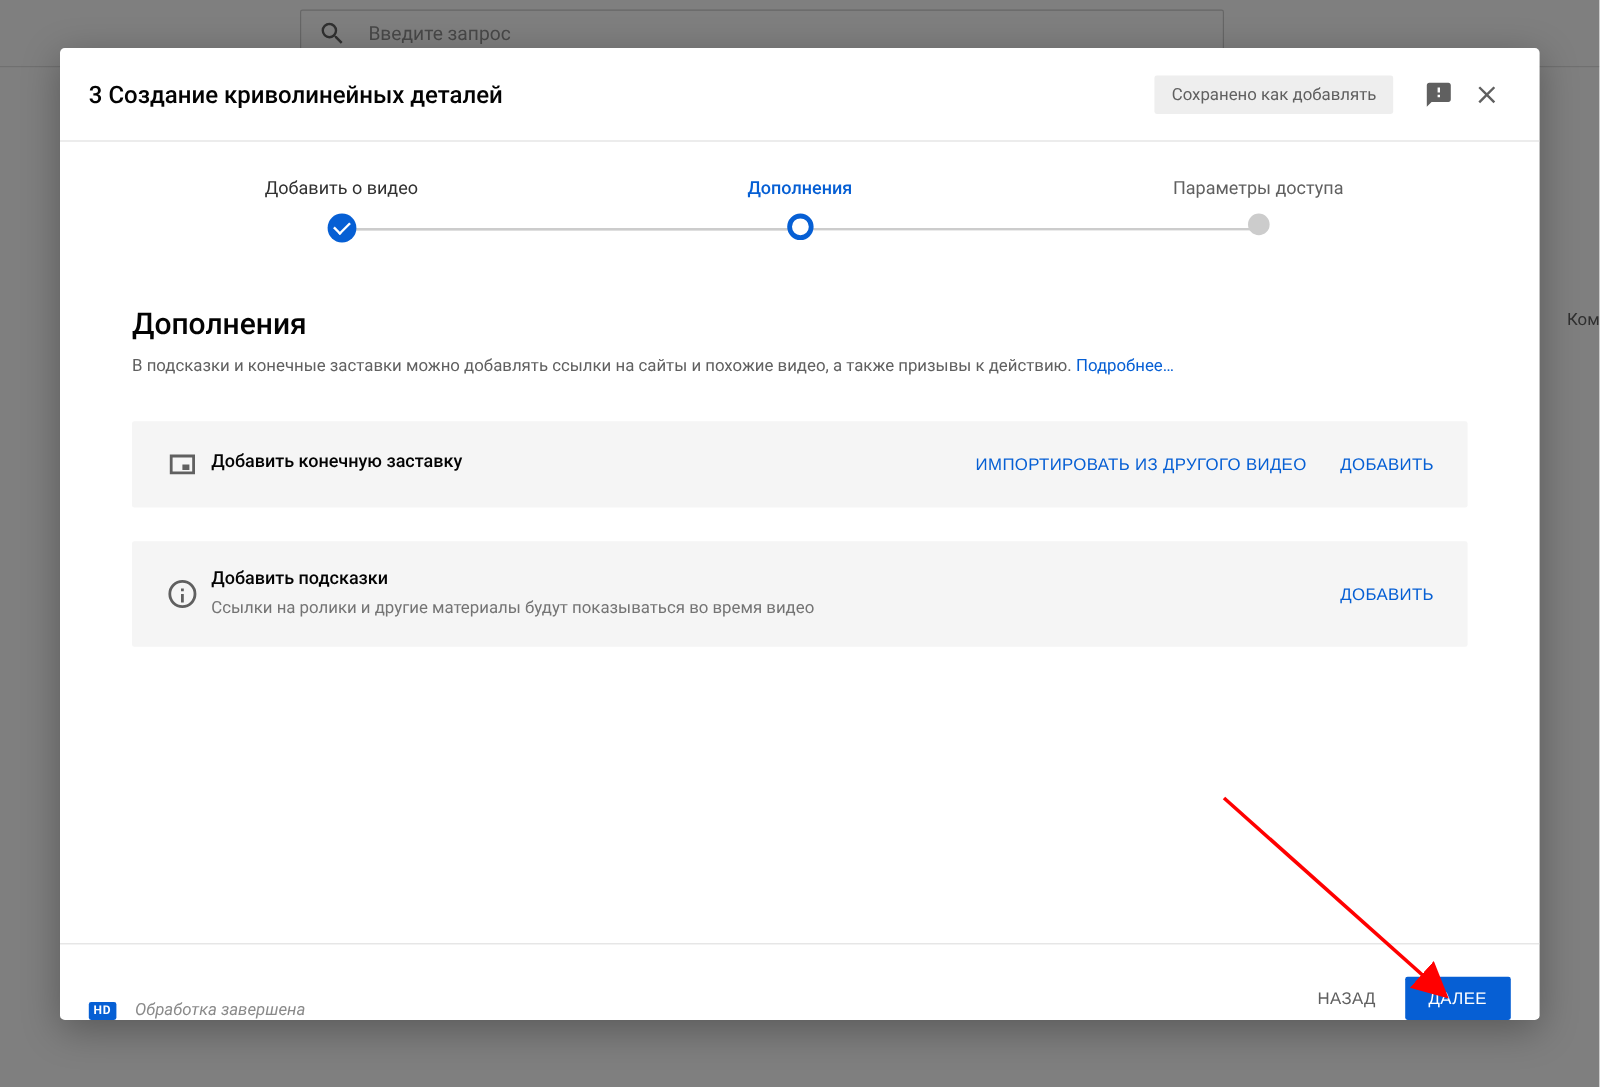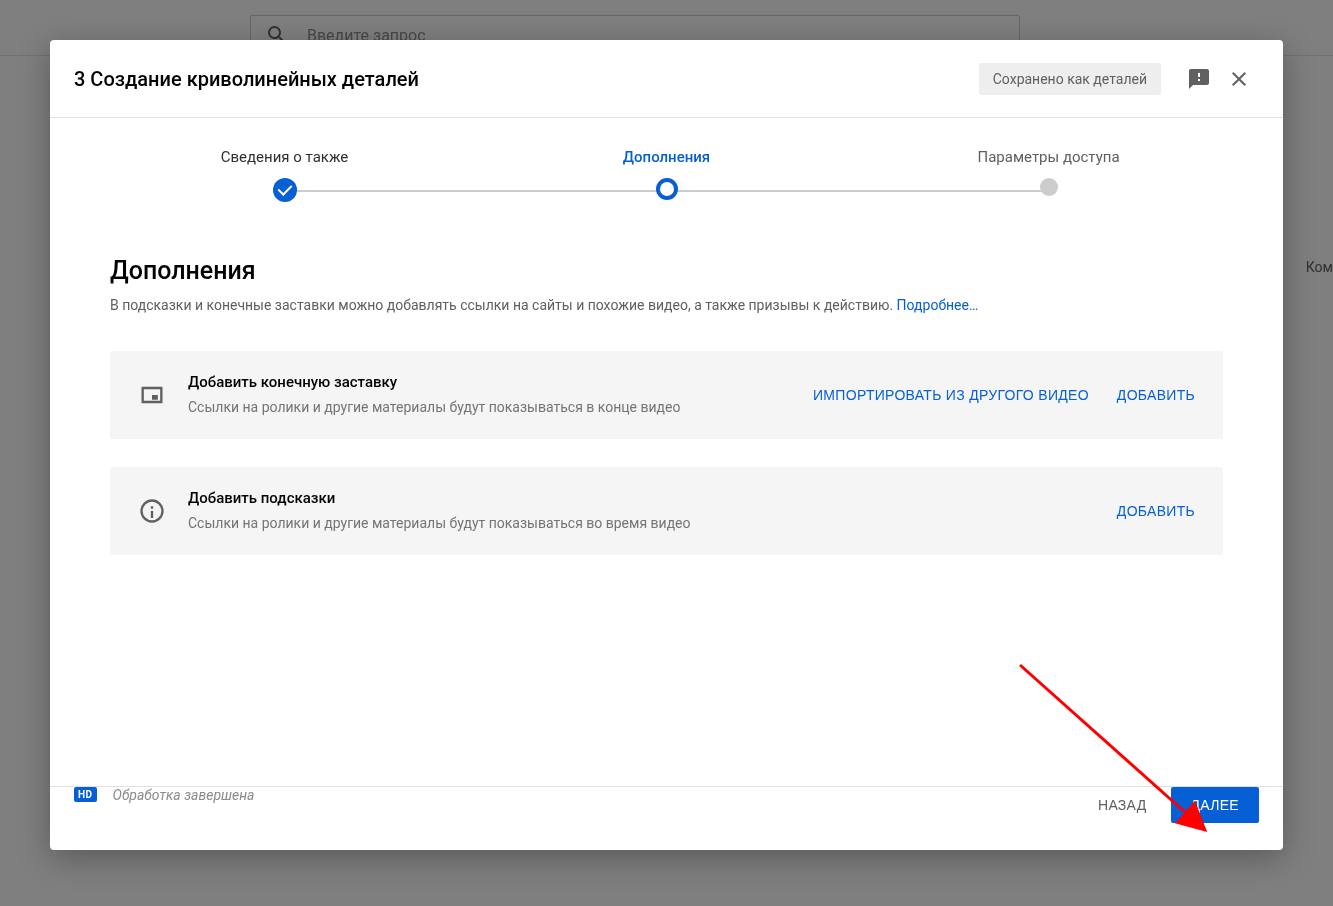--- a/index.html
+++ b/index.html
@@ -5,21 +5,21 @@
   * { box-sizing: border-box; margin: 0; padding: 0; }
   html, body { width: 1333px; height: 906px; font-family: Roboto, Arial, sans-serif; overflow: hidden; }
   body { position: relative; background: #f5f5f5; }
 
   
   .bg-layer {
     position: absolute; inset: 0; background: #fff;
   }
   .bg-topbar {
     position: absolute; top: 0; left: 0; right: 0; height: 56px;
-    display: flex; align-items: flex-end; border-bottom: 1px solid #e0e0e0;
+    display: flex; align-items: center; border-bottom: 1px solid #e0e0e0;
   }
   .bg-search {
     margin-left: 250px; width: 770px; height: 40px;
     border: 1px solid #ccc; border-radius: 2px;
     display: flex; align-items: center; padding: 0 14px;
     background: #fff;
   }
   .bg-search svg { width: 24px; height: 24px; fill: #606060; flex-shrink: 0; }
   .bg-search span { margin-left: 18px; color: #909090; font-size: 16px; }
   .bg-tabs {
@@ -101,21 +101,21 @@
   .content {
     padding: 40px 60px 0 60px; flex: 1; overflow: auto;
   }
   .sec-title { font-size: 25px; font-weight: 500; color: #030303; margin-bottom: 10px; }
   .sec-desc { font-size: 14px; color: #606060; line-height: 20px; }
   .sec-desc a { color: #065fd4; text-decoration: none; cursor: pointer; }
 
   .option-card {
     margin-top: 36px; background: #f5f5f5;
     display: flex; align-items: center;
-    padding: 22px 28px; border-radius: 2px; column-gap: 22px;
+    padding: 22px 28px; border-radius: 2px; column-gap: 10px;
   }
   .option-card + .option-card { margin-top: 28px; }
   .card-icon { width: 28px; height: 28px; flex-shrink: 0; }
   .card-icon svg { width: 28px; height: 28px; fill: #606060; }
   .card-body { flex: 1; min-width: 0; }
   .card-title { font-size: 15px; color: #030303; font-weight: 500; margin-bottom: 6px; }
   .card-sub { font-size: 14px; color: #747474; line-height: 20px; }
   .card-actions { display: flex; gap: 28px; }
   .flat-btn {
     color: #065fd4; font-size: 14px; font-weight: 500;
@@ -125,21 +125,21 @@
 
   
   .arrow {
     position: absolute; left: 960px; top: 615px;
     width: 220px; height: 220px; pointer-events: none; z-index: 5;
   }
 
   
   .dlg-footer {
     height: 64px; border-top: 1px solid #e0e0e0;
-    display: flex; align-items: flex-start; padding: 0 24px;
+    display: flex; align-items: flex-end; padding: 0 24px;
     flex-shrink: 0;
   }
   .hd-badge {
     background: #065fd4; color: #fff; font-size: 10px; font-weight: 700;
     padding: 2px 4px; border-radius: 2px; letter-spacing: 0.5px;
   }
   .proc-status { margin-left: 16px; color: #8a8a8a; font-size: 14px; font-style: italic; }
   .footer-spacer { flex: 1; }
   .txt-btn {
     color: #606060; font-size: 14px; font-weight: 500;
@@ -168,39 +168,39 @@
     <span>тры</span>
     <span>Ком</span>
   </div>
 </div>
 <div class="bg-scrim"></div>
 
 <div class="dialog">
 
   <div class="dlg-header">
     <div class="dlg-title">3 Создание криволинейных деталей</div>
-    <div class="draft-chip">Сохранено как деталей</div>
+    <div class="draft-chip">Сохранено как добавлять</div>
     <div class="hdr-icon">
       <svg viewBox="0 0 24 24">
           <path d="M20 2H4c-1.1 0-2 .9-2 2v18l4-4h14c1.1 0 2-.9 2-2V4c0-1.1-.9-2-2-2zm-7 12h-2v-2h2v2zm0-4h-2V6h2v4z"></path>
         </svg>
     </div>
     <div class="hdr-icon">
       <svg viewBox="0 0 24 24">
           <path d="M19 6.41 17.59 5 12 10.59 6.41 5 5 6.41 10.59 12 5 17.59 6.41 19 12 13.41 17.59 19 19 17.59 13.41 12z"></path>
         </svg>
     </div>
   </div>
 
   <div class="stepper">
     <div class="step-track">
         <div class="done"></div>
       </div>
     <div class="step done step1">
-      <span class="step-label">Сведения о также</span>
+      <span class="step-label">Добавить о видео</span>
       <div class="dot"></div>
     </div>
     <div class="step active step2">
       <span class="step-label">Дополнения</span>
       <div class="dot"></div>
     </div>
     <div class="step step3">
       <span class="step-label">Параметры доступа</span>
       <div class="dot"></div>
     </div>
@@ -213,21 +213,20 @@
     </div>
 
     <div class="option-card">
       <div class="card-icon">
         <svg viewBox="0 0 24 24">
             <path d="M3 5h18v14H3V5zm2 2v10h14V7H5zm7 5h5v4h-5v-4z"></path>
           </svg>
       </div>
       <div class="card-body">
         <div class="card-title">Добавить конечную заставку</div>
-        <div class="card-sub">Ссылки на ролики и другие материалы будут показываться в конце видео</div>
       </div>
       <div class="card-actions">
         <button class="flat-btn">ИМПОРТИРОВАТЬ ИЗ ДРУГОГО ВИДЕО</button>
         <button class="flat-btn">ДОБАВИТЬ</button>
       </div>
     </div>
 
     <div class="option-card">
       <div class="card-icon">
         <svg viewBox="0 0 24 24">

